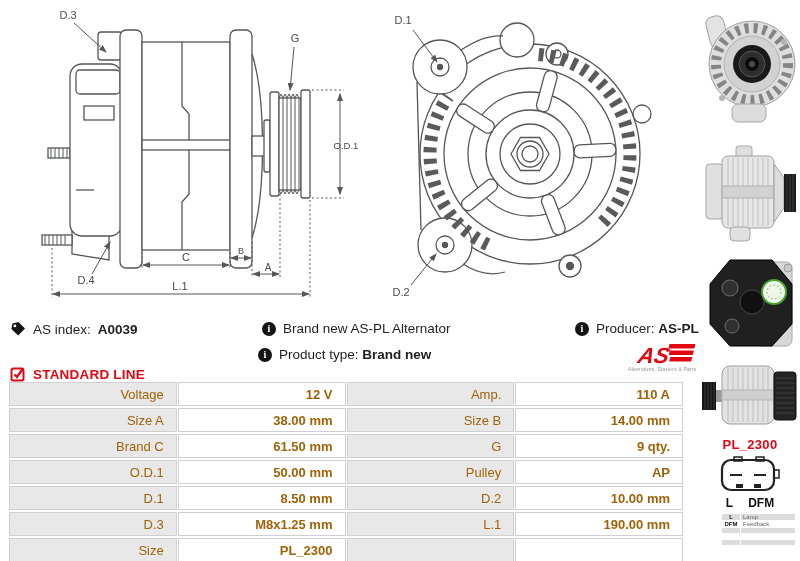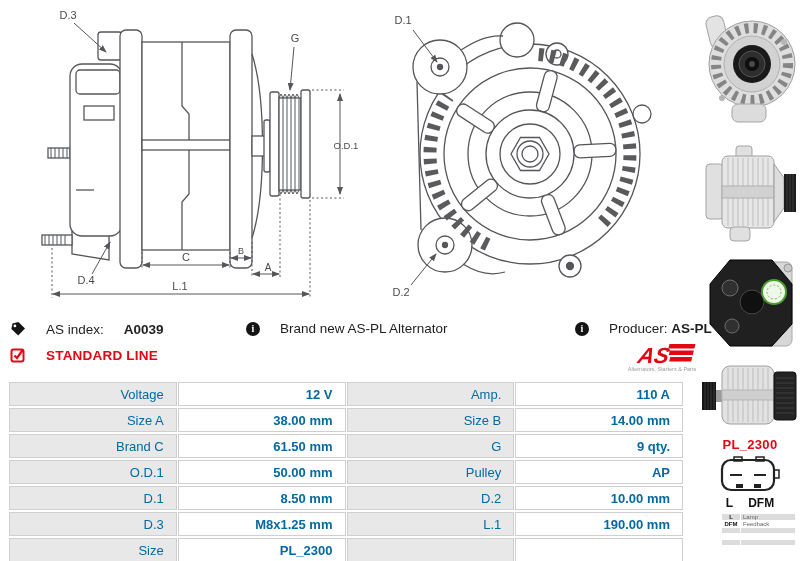--- a/index.html
+++ b/index.html
@@ -6,34 +6,34 @@
   .page{position:relative;width:800px;height:561px;background:#ffffff;overflow:hidden;
         font-family:"Liberation Sans", sans-serif;color:#222;}
   svg text{font-family:"Liberation Sans", sans-serif;}
 
   
   .drawing{position:absolute;}
   .side-view{left:12px;top:2px;}
   .front-view{left:365px;top:2px;}
 
   
-  .info-item{position:absolute;display:flex;align-items:center;gap:20px;
+  .info-item{position:absolute;display:flex;align-items:center;gap:7px;
              font-size:13.5px;white-space:nowrap;color:#1f1f1f;}
   .info-item b{font-weight:bold;text-align:right;}
   .red-line{color:#e30613;font-weight:bold;letter-spacing:.2px;}
   .info-icon{display:inline-block;width:14px;height:14px;border-radius:50%;
              background:#141414;color:#fff;font-size:10px;font-weight:bold;
              line-height:14px;text-align:center;flex:0 0 14px;}
   .info-icon::after{content:"i";font-family:"Liberation Serif",serif;}
   .as-logo{position:absolute;left:618px;top:342px;width:82px;}
 
   
   .spec-table{position:absolute;left:8px;top:380px;width:676px;
               border-collapse:separate;border-spacing:1px 2px;table-layout:fixed;}
-  .spec-table td{height:18px;padding:2px 12px 2px 20px;font-size:13px;color:#0369a1;
+  .spec-table td{height:18px;padding:2px 12px 2px 20px;font-size:13px;color:#a16207;
                  text-align:right;border:1px solid #cfcfcf;overflow:hidden;}
   .spec-table td.lbl{background:#e8e8e8;}
   .spec-table td.val{background:#ffffff;font-weight:bold;}
 
   
   .photo{position:absolute;}
   .plug-code{position:absolute;left:700px;top:437px;width:100px;text-align:center;
              color:#e30613;font-weight:bold;font-size:13px;letter-spacing:.3px;}
   .connector{position:absolute;left:714px;top:455px;}
   .pin-labels{position:absolute;left:714px;top:496px;width:72px;display:flex;
@@ -188,33 +188,37 @@
 
   <div class="info-item" style="left:10px;top:321px;">
     <svg width="16" height="16" viewBox="0 0 16 16">
       <path d="M8.4,1 L15,7.6 L8.2,14.4 L1.4,7.9 L2.4,2.6 Z" fill="#141414"></path>
       <circle cx="4.9" cy="4.9" r="1.4" fill="#ffffff"></circle>
     </svg>
     <span>AS index:</span>
       <b>A0039</b>
   </div>
 
-  <div class="info-item" style="left:10px;top:347px;">
+  <div class="info-item" style="left:10px;top:366px;">
     <svg width="16" height="16" viewBox="0 0 16 16">
       <rect x="1.5" y="2.5" width="12" height="12" rx="2" fill="#fff" stroke="#e30613" stroke-width="2"></rect>
       <path d="M4.5,8.5 L7,11 L13,2.5" fill="none" stroke="#e30613" stroke-width="2.2"></path>
     </svg>
     <span class="red-line">STANDARD LINE</span>
   </div>
 
-  <div class="info-item" style="left:246px;top:321px;">
+  <div class="info-item" style="left:262px;top:321px;">
     <span class="info-icon"></span>
     <span>Brand new AS-PL Alternator</span>
   </div>
 
+  <div class="info-item" style="left:258px;top:347px;">
+    <span class="info-icon"></span>
+    <span><span>Product type:</span> <b>Brand new</b></span>
+  </div>
 
   <div class="info-item" style="left:575px;top:321px;">
     <span class="info-icon"></span>
     <span><span>Producer:</span> <b>AS-PL</b></span>
   </div>
 
   <svg class="as-logo" width="82" height="32" viewBox="0 0 82 32">
     <g transform="skewX(-14)">
       <text x="24" y="21" font-size="22" font-weight="bold" font-style="italic" fill="#e30613">AS</text>
       <rect x="52" y="2" width="26" height="4.5" fill="#e30613"></rect>

